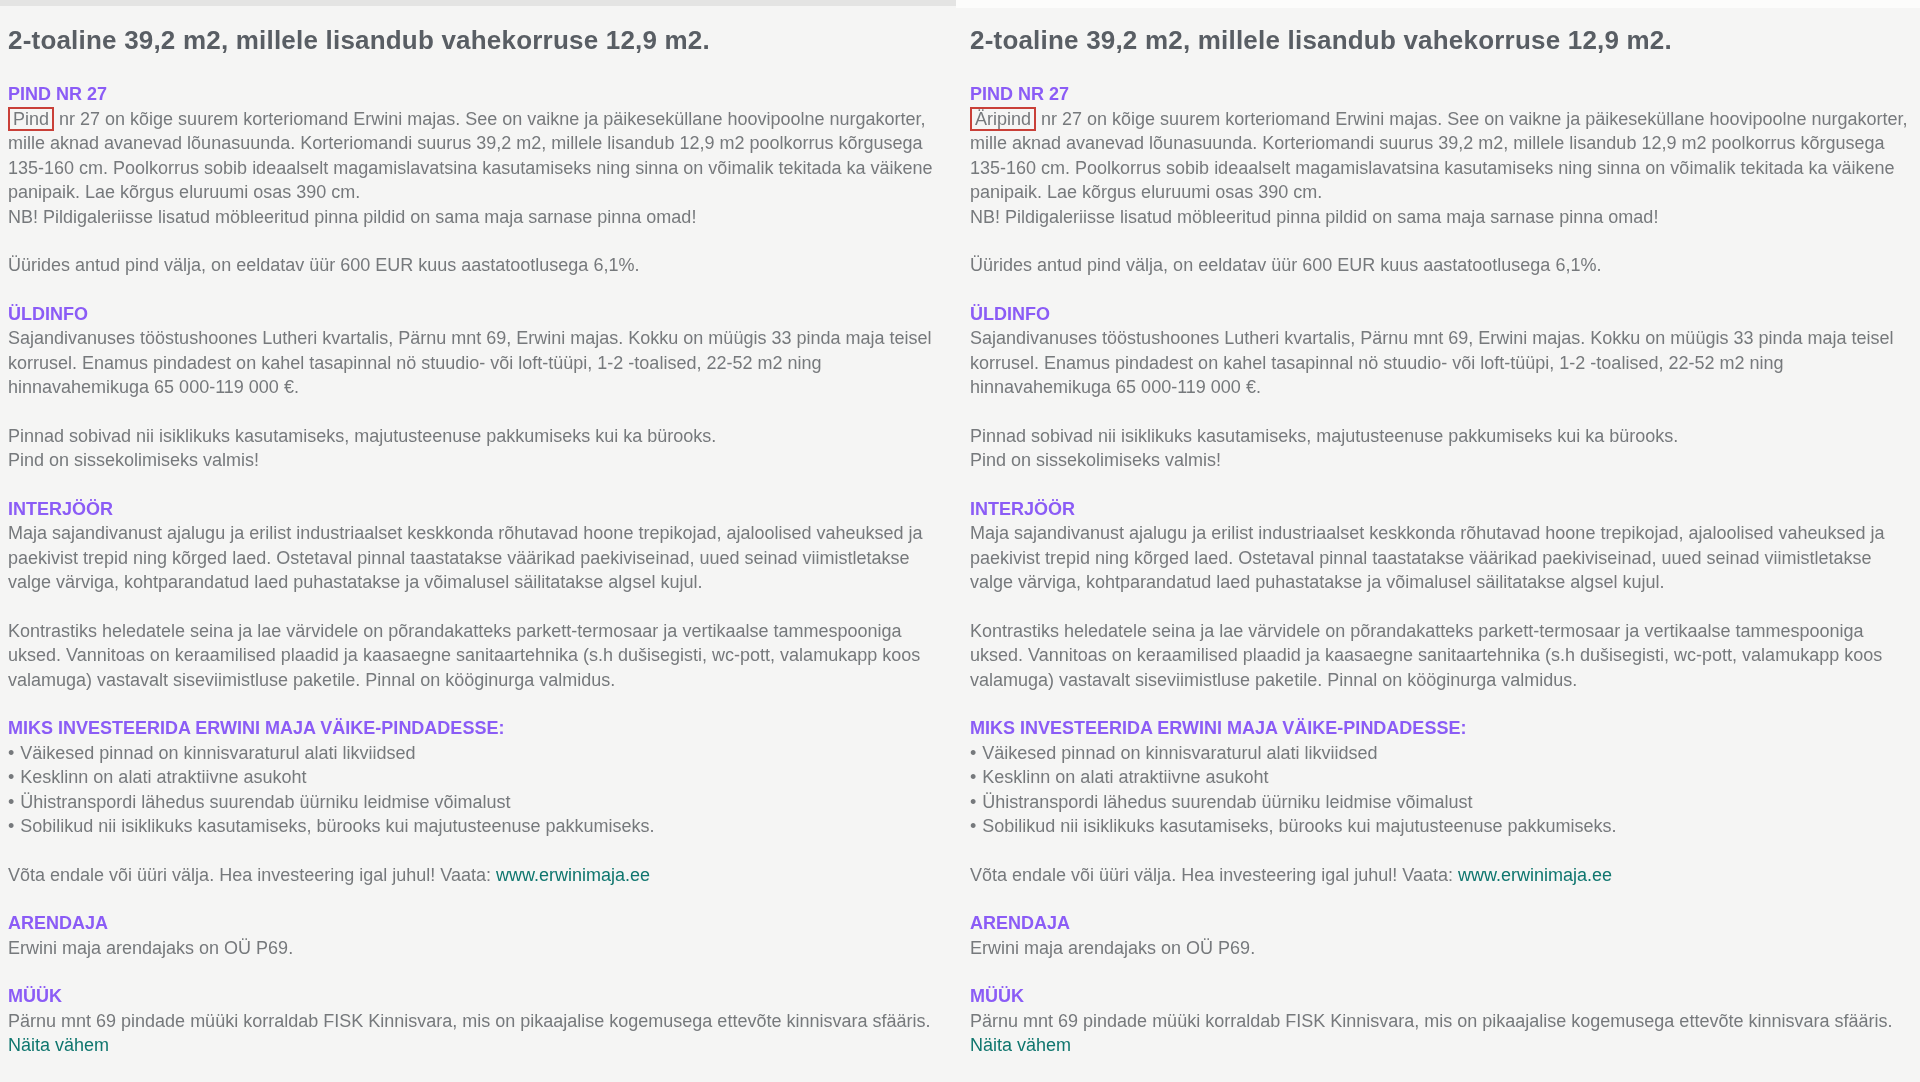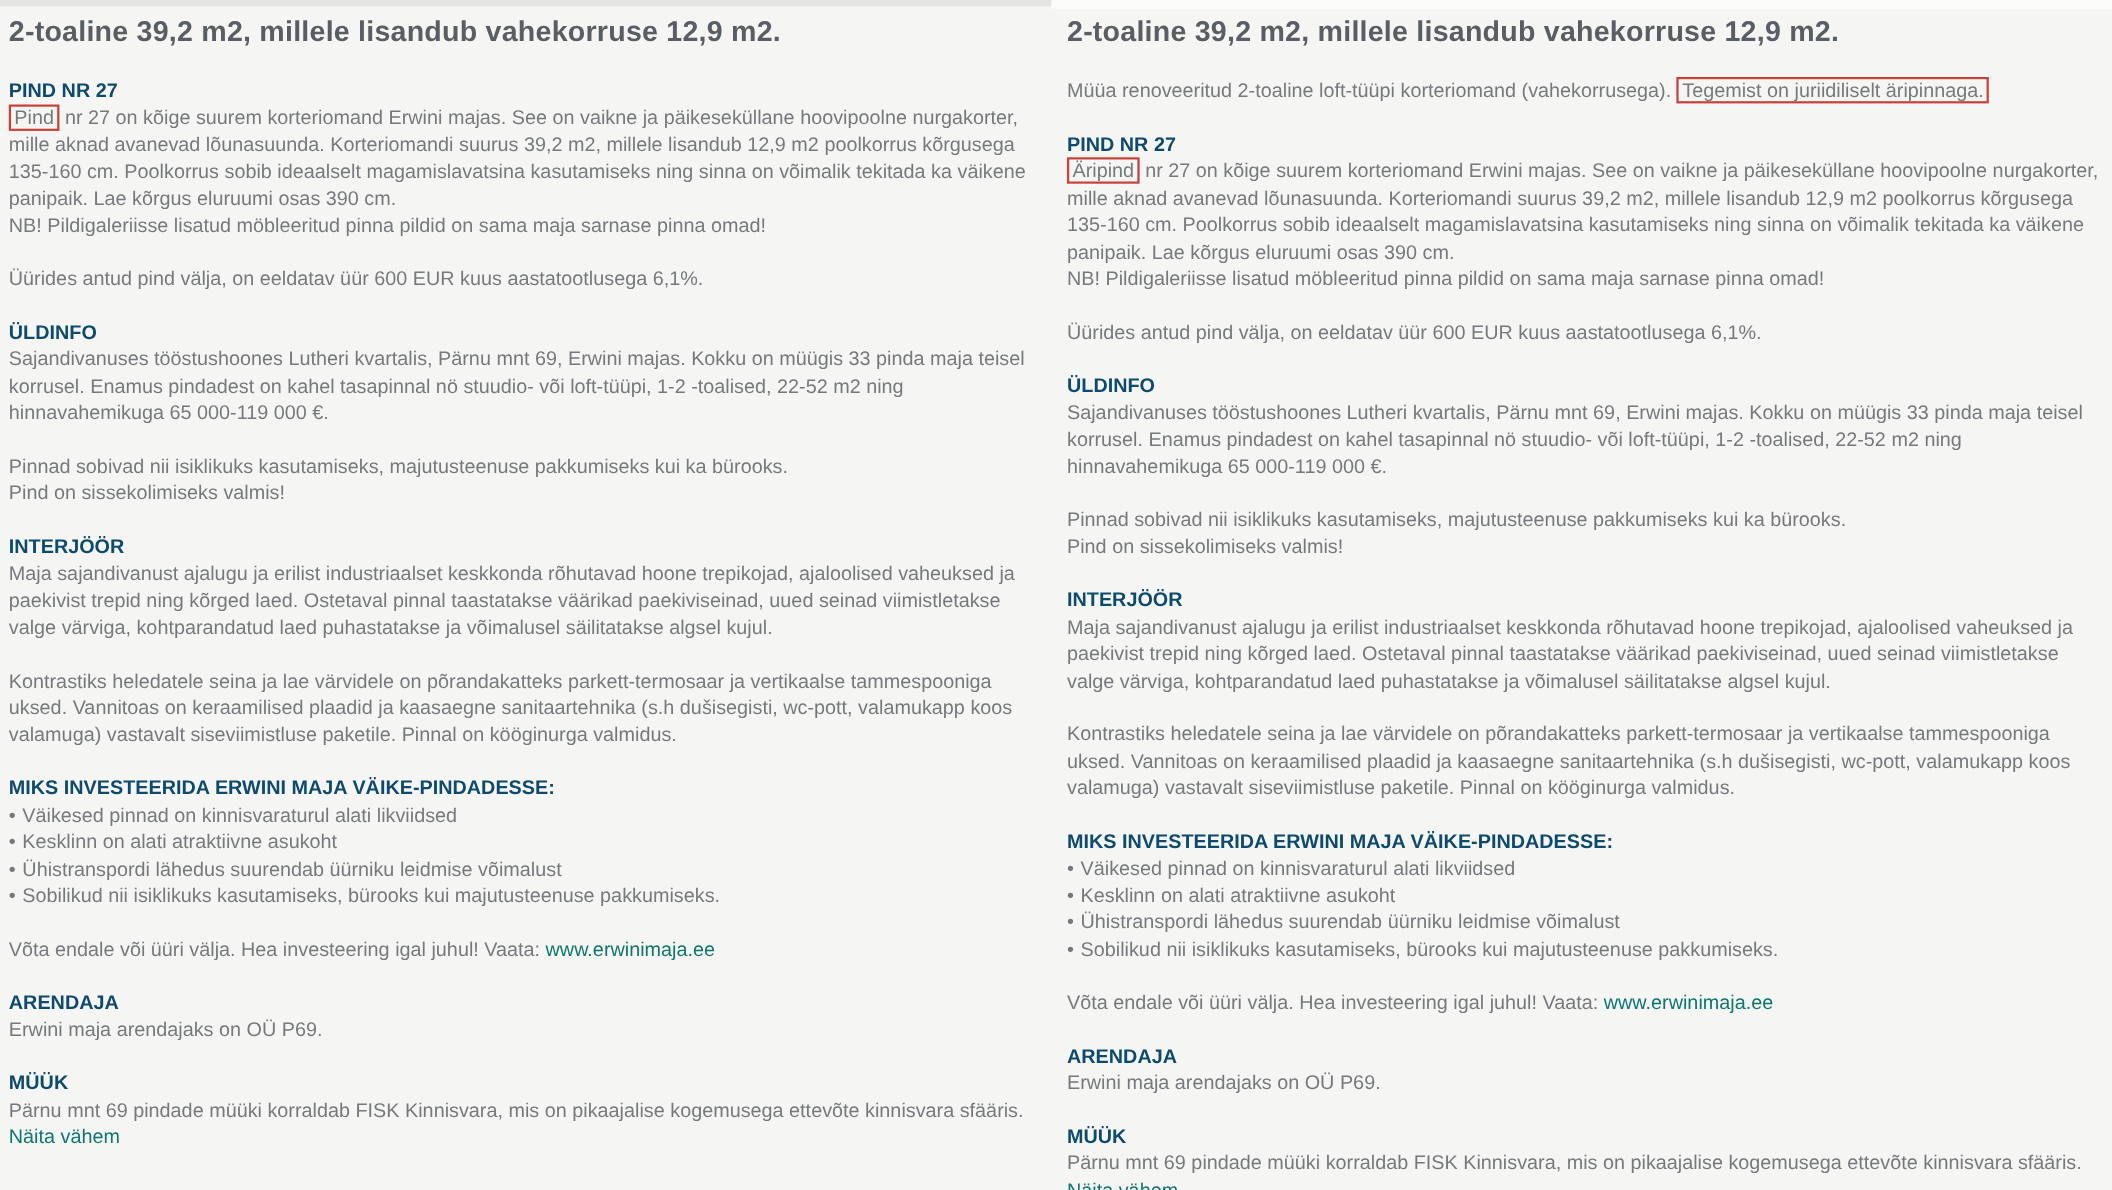--- a/index.html
+++ b/index.html
@@ -10,23 +10,23 @@
     font-size:18px; line-height:24.5px; color:#76797c;
   }
   .edge-l { position:absolute; top:0; left:0; width:956px; height:6px; background:#e4e4e3; }
   .edge-r { position:absolute; top:0; left:956px; width:964px; height:8px; background:#fcfcfb; }
   .cols { display:flex; position:relative; }
   .col { box-sizing:border-box; }
   .col-0 { width:956px; padding:0 8px 0 8px; }
   .col-1 { width:964px; padding:0 10px 0 14px; }
   .title {
     font-size:26px; line-height:32px; font-weight:bold;
-    color:#595e64; margin:12px 0 26px; letter-spacing:0.2px;
+    color:#595e64; margin:24px 0 26px; letter-spacing:0.2px;
   }
-  .h { font-weight:bold; color:#0c4a6e; margin:0; }
+  .h { font-weight:bold; color:#8b5cf6; margin:0; }
   .p { margin:0 0 24px; white-space:pre-wrap; }
   .bullets { margin:0 0 24px; }
   .bullet-row { white-space:pre-wrap; }
   .bullet-glyph { margin-right:6px; }
   .redbox { border:2px solid #c94038; padding:0 3px; }
   .link { color:#0f766e; cursor:pointer; text-decoration:none; }
 </style>
 </head>
 <body>
 
@@ -58,21 +58,20 @@
           <div class="p"><span>Võta endale või üüri välja. Hea investeering igal juhul! Vaata: </span><span class="link">www.erwinimaja.ee</span></div>
           <div class="h">ARENDAJA</div>
           <div class="p"><span>Erwini maja arendajaks on OÜ P69.</span></div>
           <div class="h">MÜÜK</div>
           <div class="p"><span>Pärnu mnt 69 pindade müüki korraldab FISK Kinnisvara, mis on pikaajalise kogemusega ettevõte kinnisvara sfääris. </span><span class="link">Näita vähem</span></div>
         </div>
     </div>
     <div class="col col-1">
       <div class="title">2-toaline 39,2 m2, millele lisandub vahekorruse 12,9 m2.</div>
       <div class="blocks">
-          <div class="p"><span>Müüa renoveeritud 2-toaline loft-tüüpi korteriomand (vahekorrusega). </span><span class="redbox">Tegemist on juriidiliselt äripinnaga.</span></div>
           <div class="h">PIND NR 27</div>
           <div class="p"><span class="redbox">Äripind</span><span> nr 27 on kõige suurem korteriomand Erwini majas. See on vaikne ja päikeseküllane hoovipoolne nurgakorter, mille aknad avanevad lõunasuunda. Korteriomandi suurus 39,2 m2, millele lisandub 12,9 m2 poolkorrus kõrgusega 135-160 cm. Poolkorrus sobib ideaalselt magamislavatsina kasutamiseks ning sinna on võimalik tekitada ka väikene panipaik. Lae kõrgus eluruumi osas 390 cm.
 NB! Pildigaleriisse lisatud möbleeritud pinna pildid on sama maja sarnase pinna omad!</span></div>
           <div class="p"><span>Üürides antud pind välja, on eeldatav üür 600 EUR kuus aastatootlusega 6,1%.</span></div>
           <div class="h">ÜLDINFO</div>
           <div class="p"><span>Sajandivanuses tööstushoones Lutheri kvartalis, Pärnu mnt 69, Erwini majas. Kokku on müügis 33 pinda maja teisel korrusel. Enamus pindadest on kahel tasapinnal nö stuudio- või loft-tüüpi, 1-2 -toalised, 22-52 m2 ning hinnavahemikuga 65 000-119 000 €.</span></div>
           <div class="p"><span>Pinnad sobivad nii isiklikuks kasutamiseks, majutusteenuse pakkumiseks kui ka bürooks.
 Pind on sissekolimiseks valmis!</span></div>
           <div class="h">INTERJÖÖR</div>
           <div class="p"><span>Maja sajandivanust ajalugu ja erilist industriaalset keskkonda rõhutavad hoone trepikojad, ajaloolised vaheuksed ja paekivist trepid ning kõrged laed. Ostetaval pinnal taastatakse väärikad paekiviseinad, uued seinad viimistletakse valge värviga, kohtparandatud laed puhastatakse ja võimalusel säilitatakse algsel kujul.</span></div>

